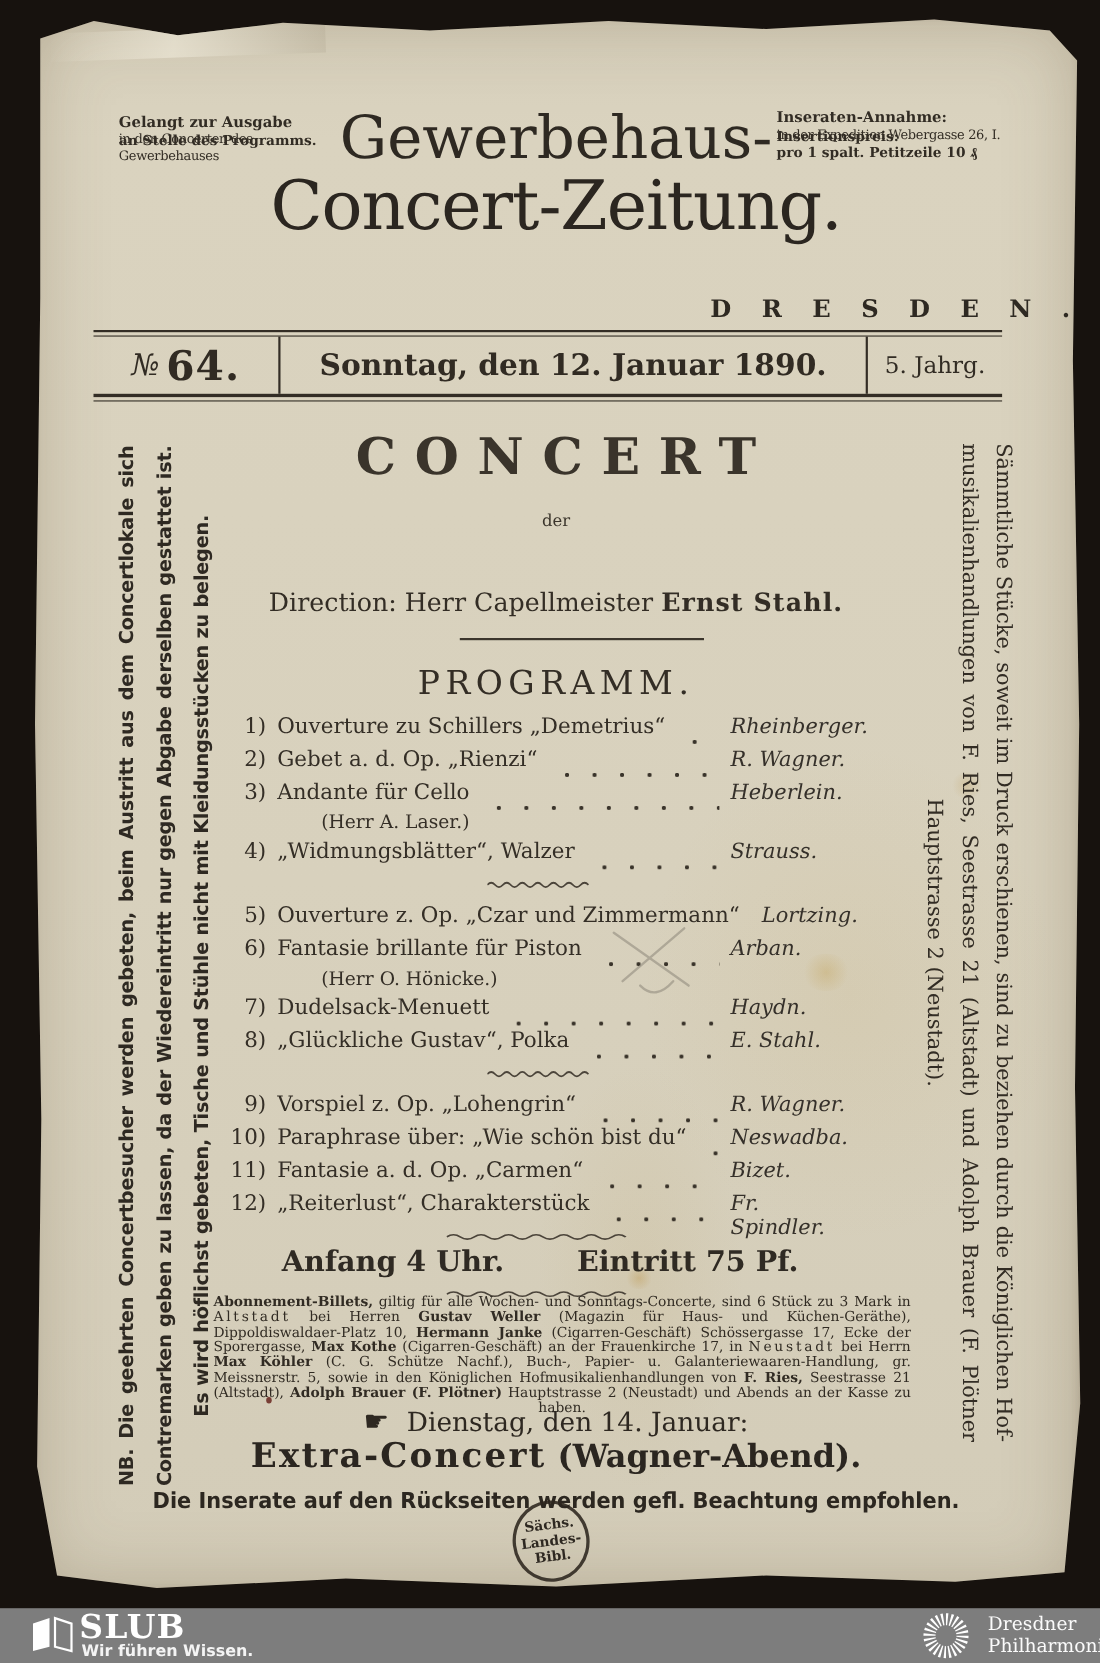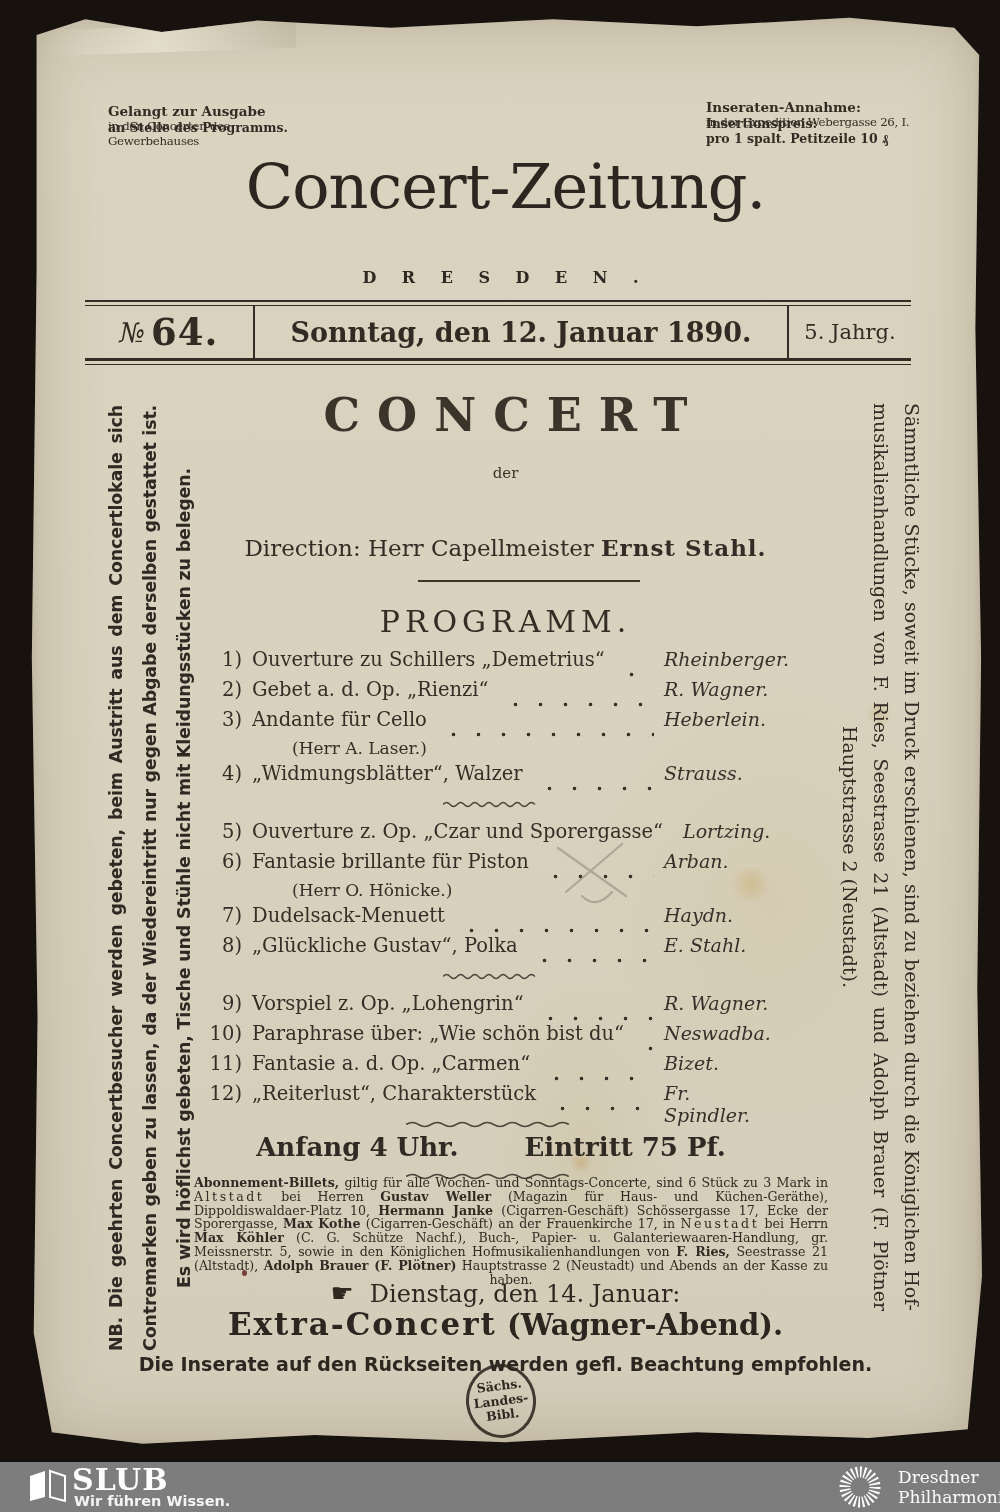--- a/index.html
+++ b/index.html
@@ -32,21 +32,21 @@
   .corner{position:absolute;line-height:15px;color:#322c24;}
   .corner .b1{font-weight:bold;font-size:13.5px;display:block;}
   .corner .r2{font-size:11.8px;display:block;letter-spacing:-0.3px;}
   .corner .b3{font-weight:bold;font-size:12.5px;display:block;}
   .corner-left{left:80px;top:92px;width:212px;}
   .corner-right{left:678px;top:88px;width:220px;}
 
   
   .mast-pre{position:absolute;left:0;top:82px;width:100%;text-align:center;font-size:54px;color:#2e2922;}
   .mast-main{position:absolute;left:0;top:144px;width:100%;text-align:center;font-size:62px;line-height:1;color:#2b2620;letter-spacing:-1px;}
-  .mast-city{position:absolute;left:0;top:256px;width:100%;text-align:center;font-size:16px;font-weight:bold;letter-spacing:10px;color:#2e2922;}
+  .mast-city{position:absolute;left:0;top:256px;width:100%;text-align:right;font-size:22px;font-weight:bold;letter-spacing:10px;color:#2e2922;}
 
   
   .issuebar{position:absolute;left:57px;top:288px;width:826px;}
   .rule{background:#332d25;}
   .r1{height:2px;margin-bottom:3px;}
   .r2{height:1px;}
   .r3{height:3px;margin-top:0;}
   .r4{height:1px;margin-top:3px;}
   .issuebar-content{display:flex;align-items:stretch;height:52px;}
   .ib-cell{display:flex;align-items:center;justify-content:center;}
@@ -136,20 +136,21 @@
     <span class="r2">in den Concerten des Gewerbehauses</span>
     <span class="b3">an Stelle des Programms.</span>
   </div>
   <div class="corner corner-right">
     <span class="b1">Inseraten-Annahme:</span>
     <span class="r2">in der Expedition Webergasse 26, I.</span>
     <span class="b3">Insertionspreis:</span>
     <span class="b3">pro 1 spalt. Petitzeile 10 ₰</span>
   </div>
 
+  <div class="mast-pre">Gewerbehaus-</div>
   <div class="mast-main">Concert-Zeitung.</div>
   <div class="mast-city">D R E S D E N .</div>
 
   <div class="issuebar">
     <div class="rule r1"></div>
     <div class="rule r2"></div>
     <div class="issuebar-content">
       <div class="ib-cell ib-no">
         <span class="sign">№</span>
         <span class="num">64.</span>
@@ -197,21 +198,21 @@
       <span class="pcomp">Strauss.</span>
     </div>
     <div class="wavyrow">
       <svg width="96" height="9" viewBox="0 0 95 8" preserveAspectRatio="none">
           <path d="M0 4 Q3.5 0.5 7 4 T14 4 T21 4 T28 4 T35 4 T42 4 T49 4 T56 4 T63 4 T70 4 T77 4 T84 4 T91 4" stroke="#4b443a" stroke-width="1.4" fill="none"></path>
         </svg>
     </div>
 
     <div class="prow">
       <span class="pno">5)</span>
-      <span class="ptitle">Ouverture z. Op. „Czar und Sporergasse“</span>
+      <span class="ptitle">Ouverture z. Op. „Czar und Zimmermann“</span>
       <span class="lead"></span>
       <span class="pcomp">Lortzing.</span>
     </div>
     <div class="prow">
       <span class="pno">6)</span>
       <span class="ptitle">Fantasie brillante für Piston</span>
       <span class="lead"></span>
       <span class="pcomp">Arban.</span>
     </div>
     <div class="pnote">(Herr O. Hönicke.)</div>

